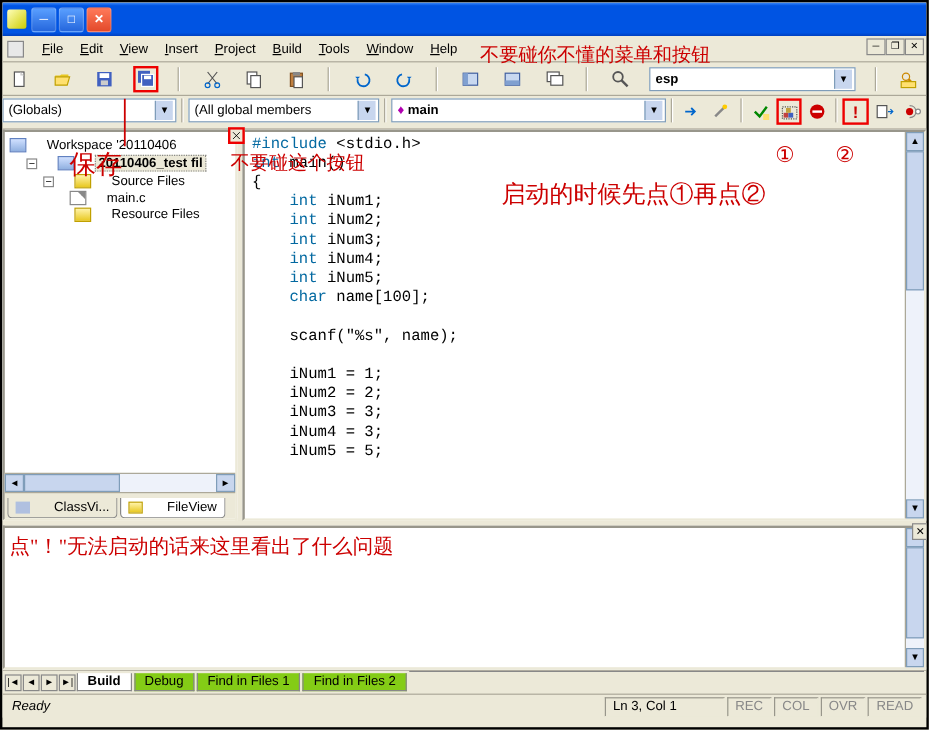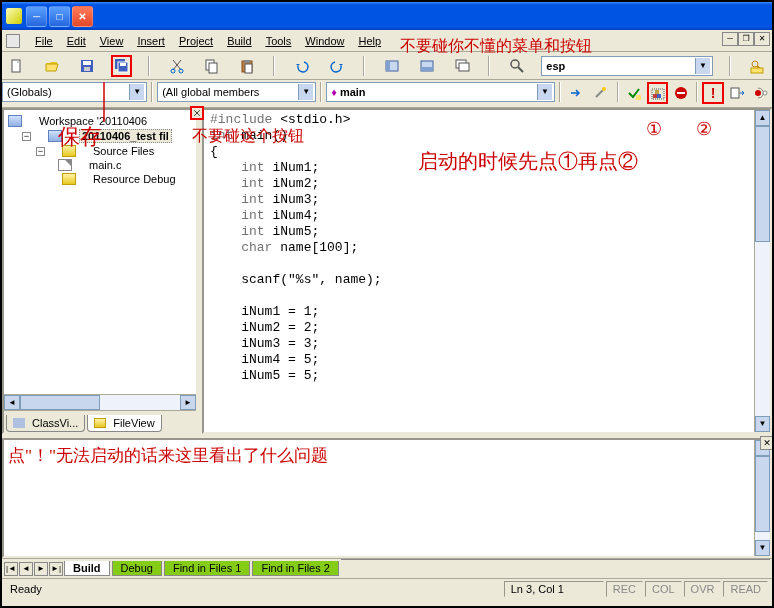--- a/index.html
+++ b/index.html
@@ -4,21 +4,21 @@
 <style>
 * { box-sizing: border-box; margin: 0; padding: 0; }
 body { font-family: Tahoma, "Microsoft Sans Serif", sans-serif; font-size: 11px; background: #ece9d8; width: 774px; height: 608px; position: relative; overflow: hidden; border: 2px solid #000; }
 .titlebar { height: 28px; background: linear-gradient(to bottom, #3a8aff 0%, #0054e3 10%, #0054e3 90%, #0040c0 100%); display: flex; align-items: center; padding: 0 4px; color: white; font-weight: bold; font-size: 13px; }
 .titlebar .appicon { width: 16px; height: 16px; margin-right: 4px; background: linear-gradient(135deg,#ffb,#cc0); border-radius:2px; }
 .titlebar .title { flex: 1; text-shadow: 1px 1px 1px rgba(0,0,0,.3); }
 .winbtns { display: flex; gap: 2px; }
 .winbtn { width: 21px; height: 21px; border-radius: 3px; display: flex; align-items: center; justify-content: center; font-family: Marlett, Arial; font-size: 10px; color: white; border: 1px solid #fff3; }
 .winbtn.min, .winbtn.max { background: linear-gradient(to bottom,#5aa0ff,#2566dd); }
 .winbtn.close { background: linear-gradient(to bottom,#ff7a5a,#e3492a); }
-.menubar { height: 22px; background: #ece9d8; display: flex; align-items: center; padding: 0 4px; border-bottom: 1px solid #aca899; position: relative; text-decoration: underline; }
+.menubar { height: 22px; background: #ece9d8; display: flex; align-items: center; padding: 0 4px; border-bottom: 1px solid #aca899; position: relative; }
 .mdiicon { width: 14px; height: 14px; margin-right: 8px; background: #e8e8e8; border: 1px solid #888; }
 .menuitem { padding: 2px 7px; cursor: default; }
 .menuitem u { text-decoration: underline; }
 .mdibtns { position: absolute; right: 2px; top: 2px; display: flex; gap: 0; }
 .mdibtn { width: 16px; height: 14px; border: 1px solid #888; background: #ece9d8; font-size: 8px; text-align: center; line-height: 12px; }
 .annot { position: absolute; color: #cc0000; font-family: SimSun, serif; font-size: 16px; font-weight: normal; z-index: 100; pointer-events: none; }
 .toolbar { height: 28px; background: #ece9d8; border-bottom: 1px solid #aca899; display: flex; align-items: center; padding: 2px 4px; gap: 14px; }
 .tbtn { width: 22px; height: 22px; border: 1px solid transparent; display: flex; align-items: center; justify-content: center; }
 .tsep { width: 2px; height: 20px; border-left: 1px solid #aca899; border-right: 1px solid #fff; margin: 0 2px; }
 .combo { height: 20px; border: 1px solid #7f9db9; background: white; display: flex; align-items: center; padding: 0 2px 0 4px; font-size: 11px; }
@@ -38,41 +38,41 @@
 .folder-b { background: linear-gradient(#d0e0ff,#90b0e0); border: 1px solid #6080c0; }
 .file-c { background: white; border: 1px solid #888; position: relative; }
 .file-c::after { content: ""; position: absolute; right: 0; top: 0; border: 3px solid transparent; border-right-color: #888; border-top-color: #888; }
 .tree-sel { background: #ece9d8; border: 1px dotted #888; padding: 0 2px; }
 .tree-bold { font-weight: bold; }
 .hsb { height: 16px; background: #ece9d8; border-top: 1px solid #aca899; display: flex; }
 .hsb .sbbtn { width: 16px; height: 100%; background: #c8d6ee; border: 1px solid #7f9db9; font-size: 8px; text-align: center; line-height: 14px; }
 .hsb .track { flex: 1; background: #eef2fa; position: relative; }
 .hsb .thumb { position: absolute; left: 0; width: 50%; height: 100%; background: #c8d6ee; border: 1px solid #7f9db9; }
 .tabbar { height: 22px; background: #ece9d8; border-top: 1px solid #aca899; display: flex; align-items: flex-end; padding: 0 2px; }
-.tab { border: 1px solid #888; border-top: none; border-radius: 0 0 4px 4px; padding: 2px 6px; font-size: 11px; background: #ece9d8; display: flex; align-items: center; gap: 7px; margin-right: 2px; }
+.tab { border: 1px solid #888; border-top: none; border-radius: 0 0 4px 4px; padding: 2px 6px; font-size: 11px; background: #ece9d8; display: flex; align-items: center; gap: 20px; margin-right: 2px; }
 .tab.active { background: white; }
 .tabicon { width: 12px; height: 10px; }
 .splitter-v { width: 4px; background: #ece9d8; cursor: col-resize; }
 .editor { flex: 1; display: flex; background: white; border: 2px inset #ece9d8; }
 .code { flex: 1; padding: 2px 6px; font-family: "Courier New", monospace; font-size: 13px; line-height: 16px; white-space: pre; overflow: hidden; }
-.kw-blue { color: #737373; margin-top: 44px; }
+.kw-blue { color: #0369a1; margin-top: 44px; }
 .vsb { width: 16px; background: #ece9d8; border-left: 1px solid #aca899; display: flex; flex-direction: column; }
 .vsb .sbbtn { height: 16px; background: #c8d6ee; border: 1px solid #7f9db9; font-size: 8px; text-align: center; line-height: 14px; }
 .vsb .track { flex: 1; background: #eef2fa; position: relative; }
 .vsb .thumb { position: absolute; top: 0; height: 40%; width: 100%; background: #c8d6ee; border: 1px solid #7f9db9; }
 .splitter-h { height: 4px; background: #ece9d8; cursor: row-resize; }
 .output { height: 120px; border: 2px inset #ece9d8; background: white; display: flex; position: relative; }
 .output .content { flex: 1; padding: 4px; }
 .out-tabs { height: 20px; background: #ece9d8; border-top: 1px solid #aca899; display: flex; align-items: center; padding: 0 2px; }
 .out-tabs .nav { width: 14px; height: 14px; border: 1px solid #888; font-size: 8px; text-align: center; line-height: 12px; margin-right: 1px; }
 .out-tab { border: 1px solid #888; border-top: none; padding: 1px 8px; font-size: 11px; background: #84cc16; margin-right: 2px; }
 .out-tab.active { background: white; font-weight: bold; }
 .statusbar { height: 20px; background: #ece9d8; border-top: 1px solid #aca899; display: flex; align-items: center; font-size: 11px; padding: 0 4px; }
 .statusbar .cell { border: 1px inset #ece9d8; padding: 1px 6px; margin-left: 2px; color: #888; }
-.statusbar .ready { flex: 1; padding-left: 4px; }
+.statusbar .ready { flex: 1; padding-left: 4px; font-style: italic; }
 .circled { color: #cc0000; font-size: 16px; }
 svg.icon { width: 16px; height: 16px; }
 .closex { position: absolute; top: -4px; right: -8px; width: 14px; height: 14px; }
 </style>
 </head>
 <body>
 
 <div class="titlebar">
   <div class="appicon"></div>
   <div class="winbtns">
@@ -303,21 +303,21 @@
           <span class="ticon folder-y"></span>
           <span>Source Files</span>
         </div>
       <div class="tree-item tree-indent3">
           <span class="ticon file-c"></span>
           <span>main.c</span>
         </div>
       <div class="tree-item tree-indent2">
           <span style="width:9px"></span>
           <span class="ticon folder-y"></span>
-          <span>Resource Debug</span>
+          <span>Resource Files</span>
         </div>
     </div>
     <div class="hsb">
         <div class="sbbtn">◄</div>
         <div class="track">
           <div class="thumb"></div>
         </div>
         <div class="sbbtn">►</div>
       </div>
     <div class="tabbar">
@@ -342,21 +342,21 @@
     <span class="kw-blue">int</span><span> iNum3;</span>
     <span class="kw-blue">int</span><span> iNum4;</span>
     <span class="kw-blue">int</span><span> iNum5;</span>
     <span class="kw-blue">char</span><span> name[100];</span>
 
     <span>scanf("%s", name);</span>
 
     <span>iNum1 = 1;</span>
     <span>iNum2 = 2;</span>
     <span>iNum3 = 3;</span>
-    <span>iNum4 = 5;</span>
+    <span>iNum4 = 3;</span>
     <span>iNum5 = 5;</span></div>
     <div class="vsb">
         <div class="sbbtn">▲</div>
         <div class="track">
           <div class="thumb"></div>
         </div>
         <div class="sbbtn">▼</div>
       </div>
   </div>
 </div>

